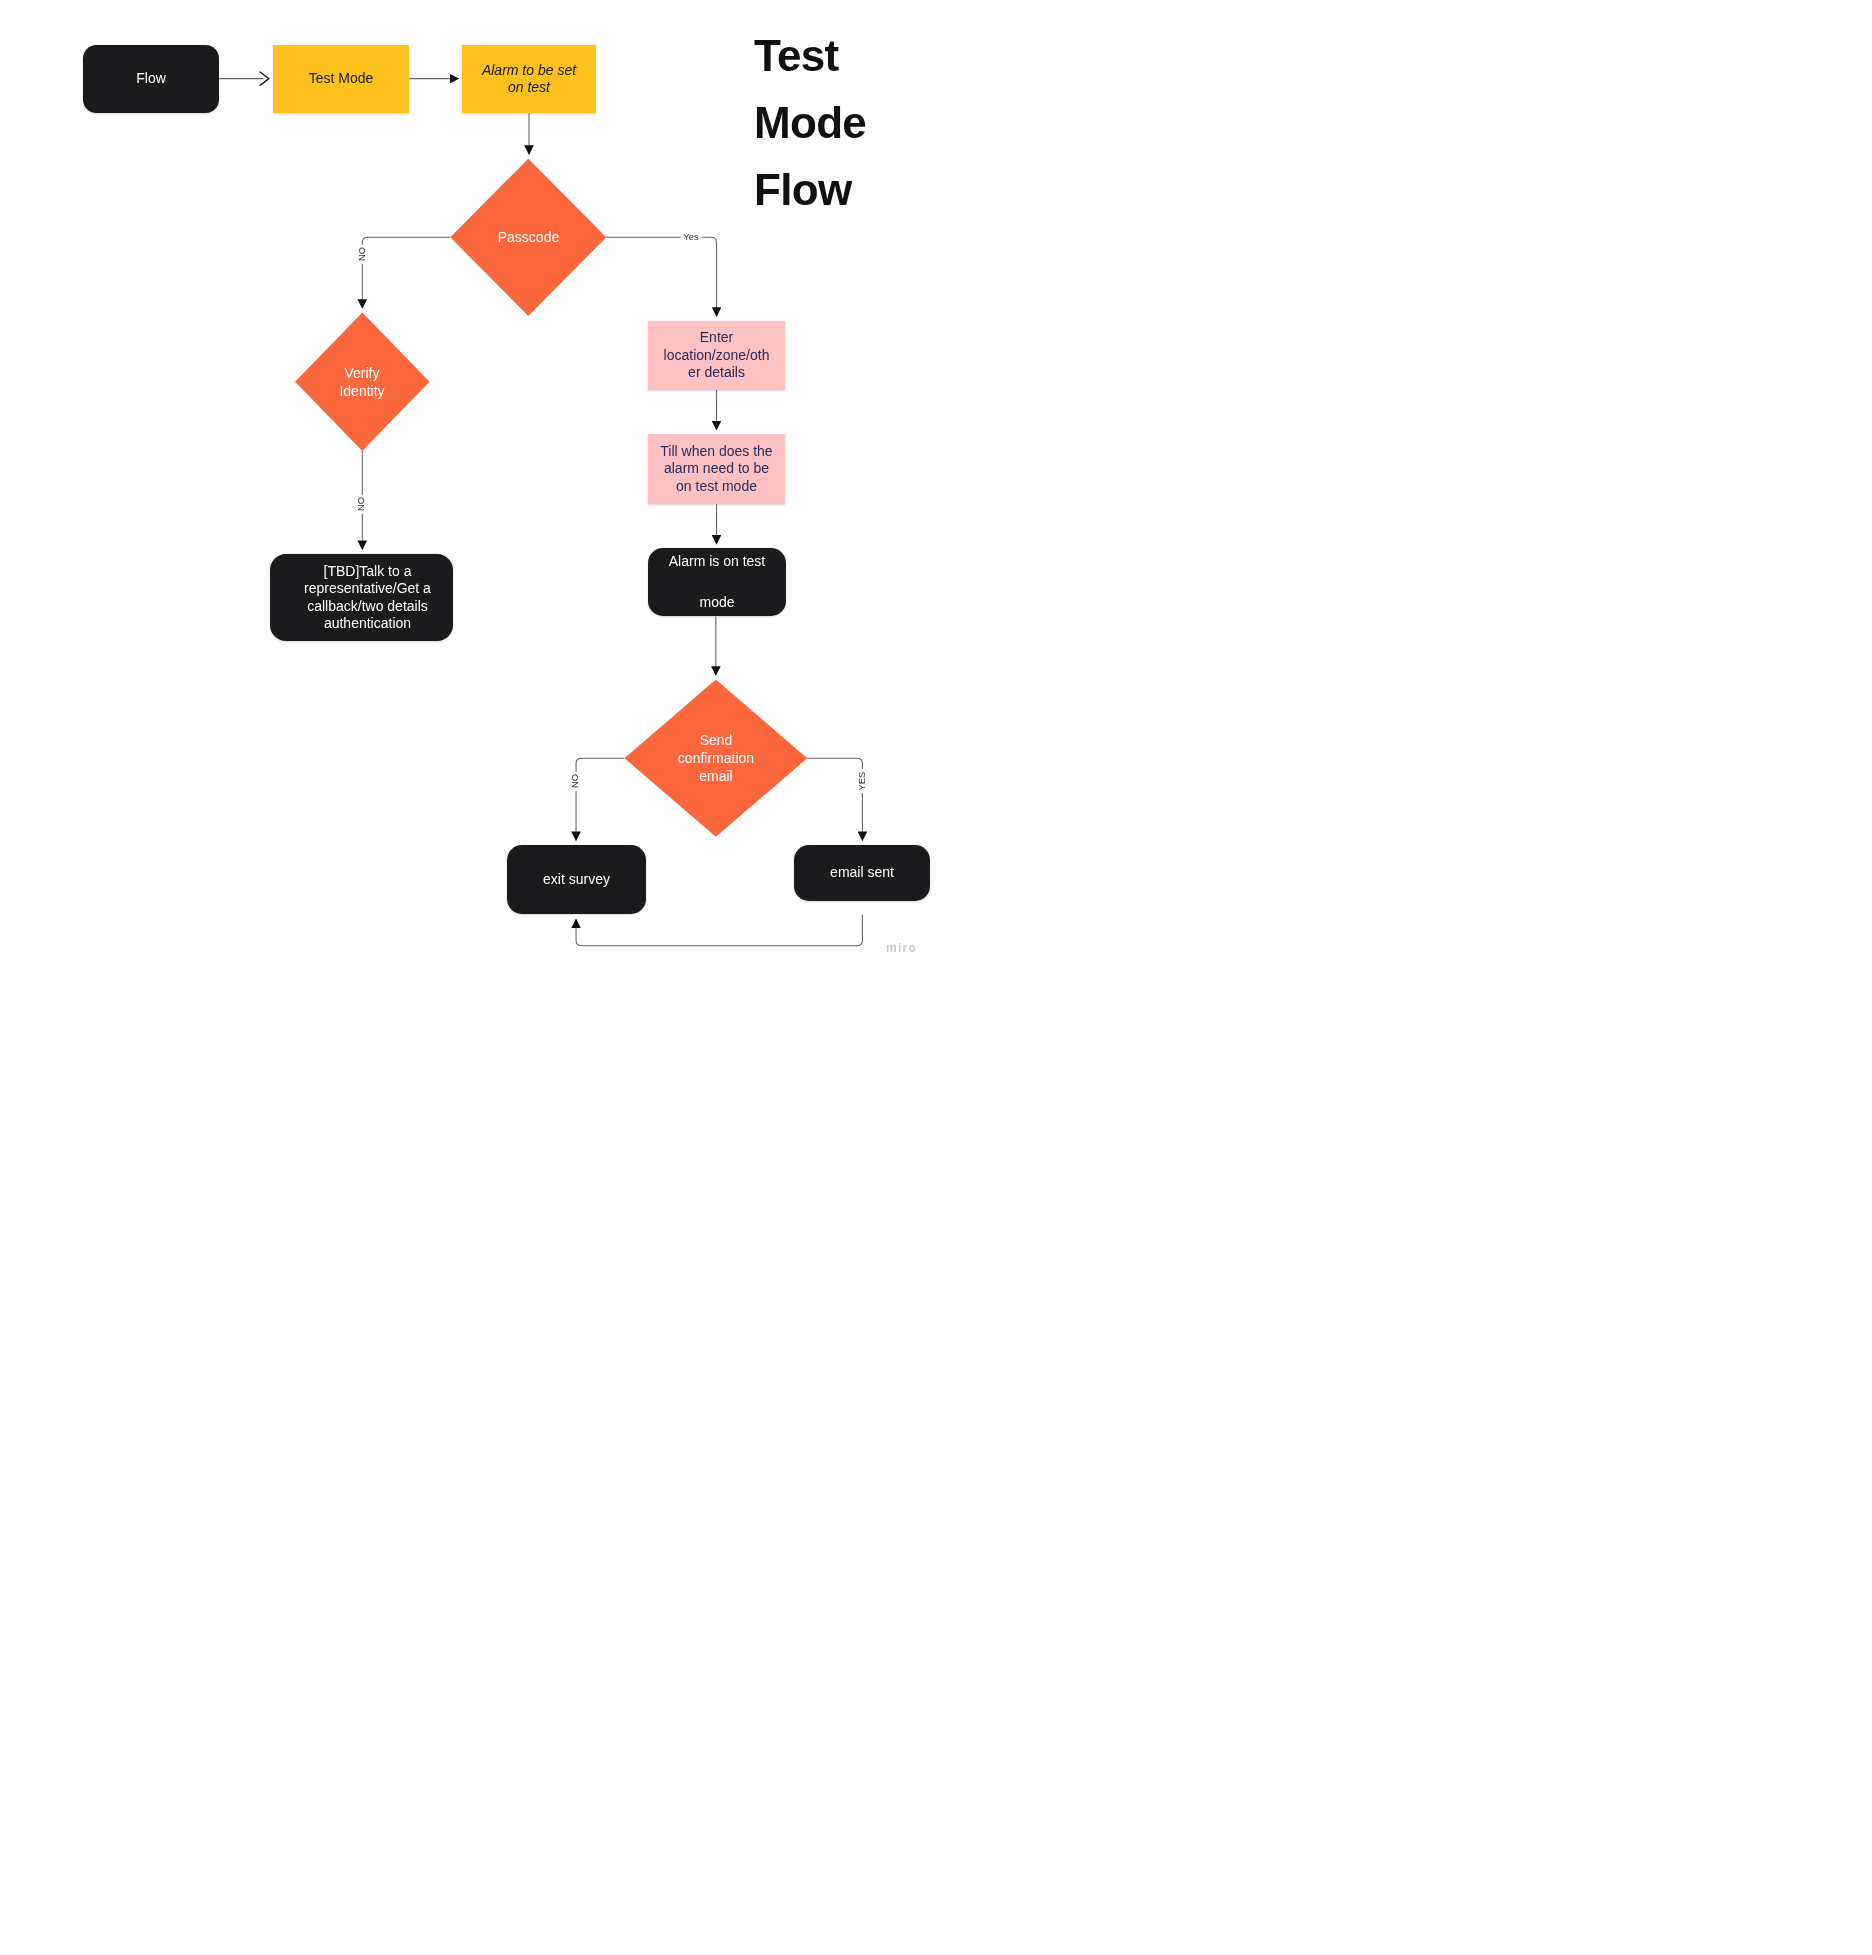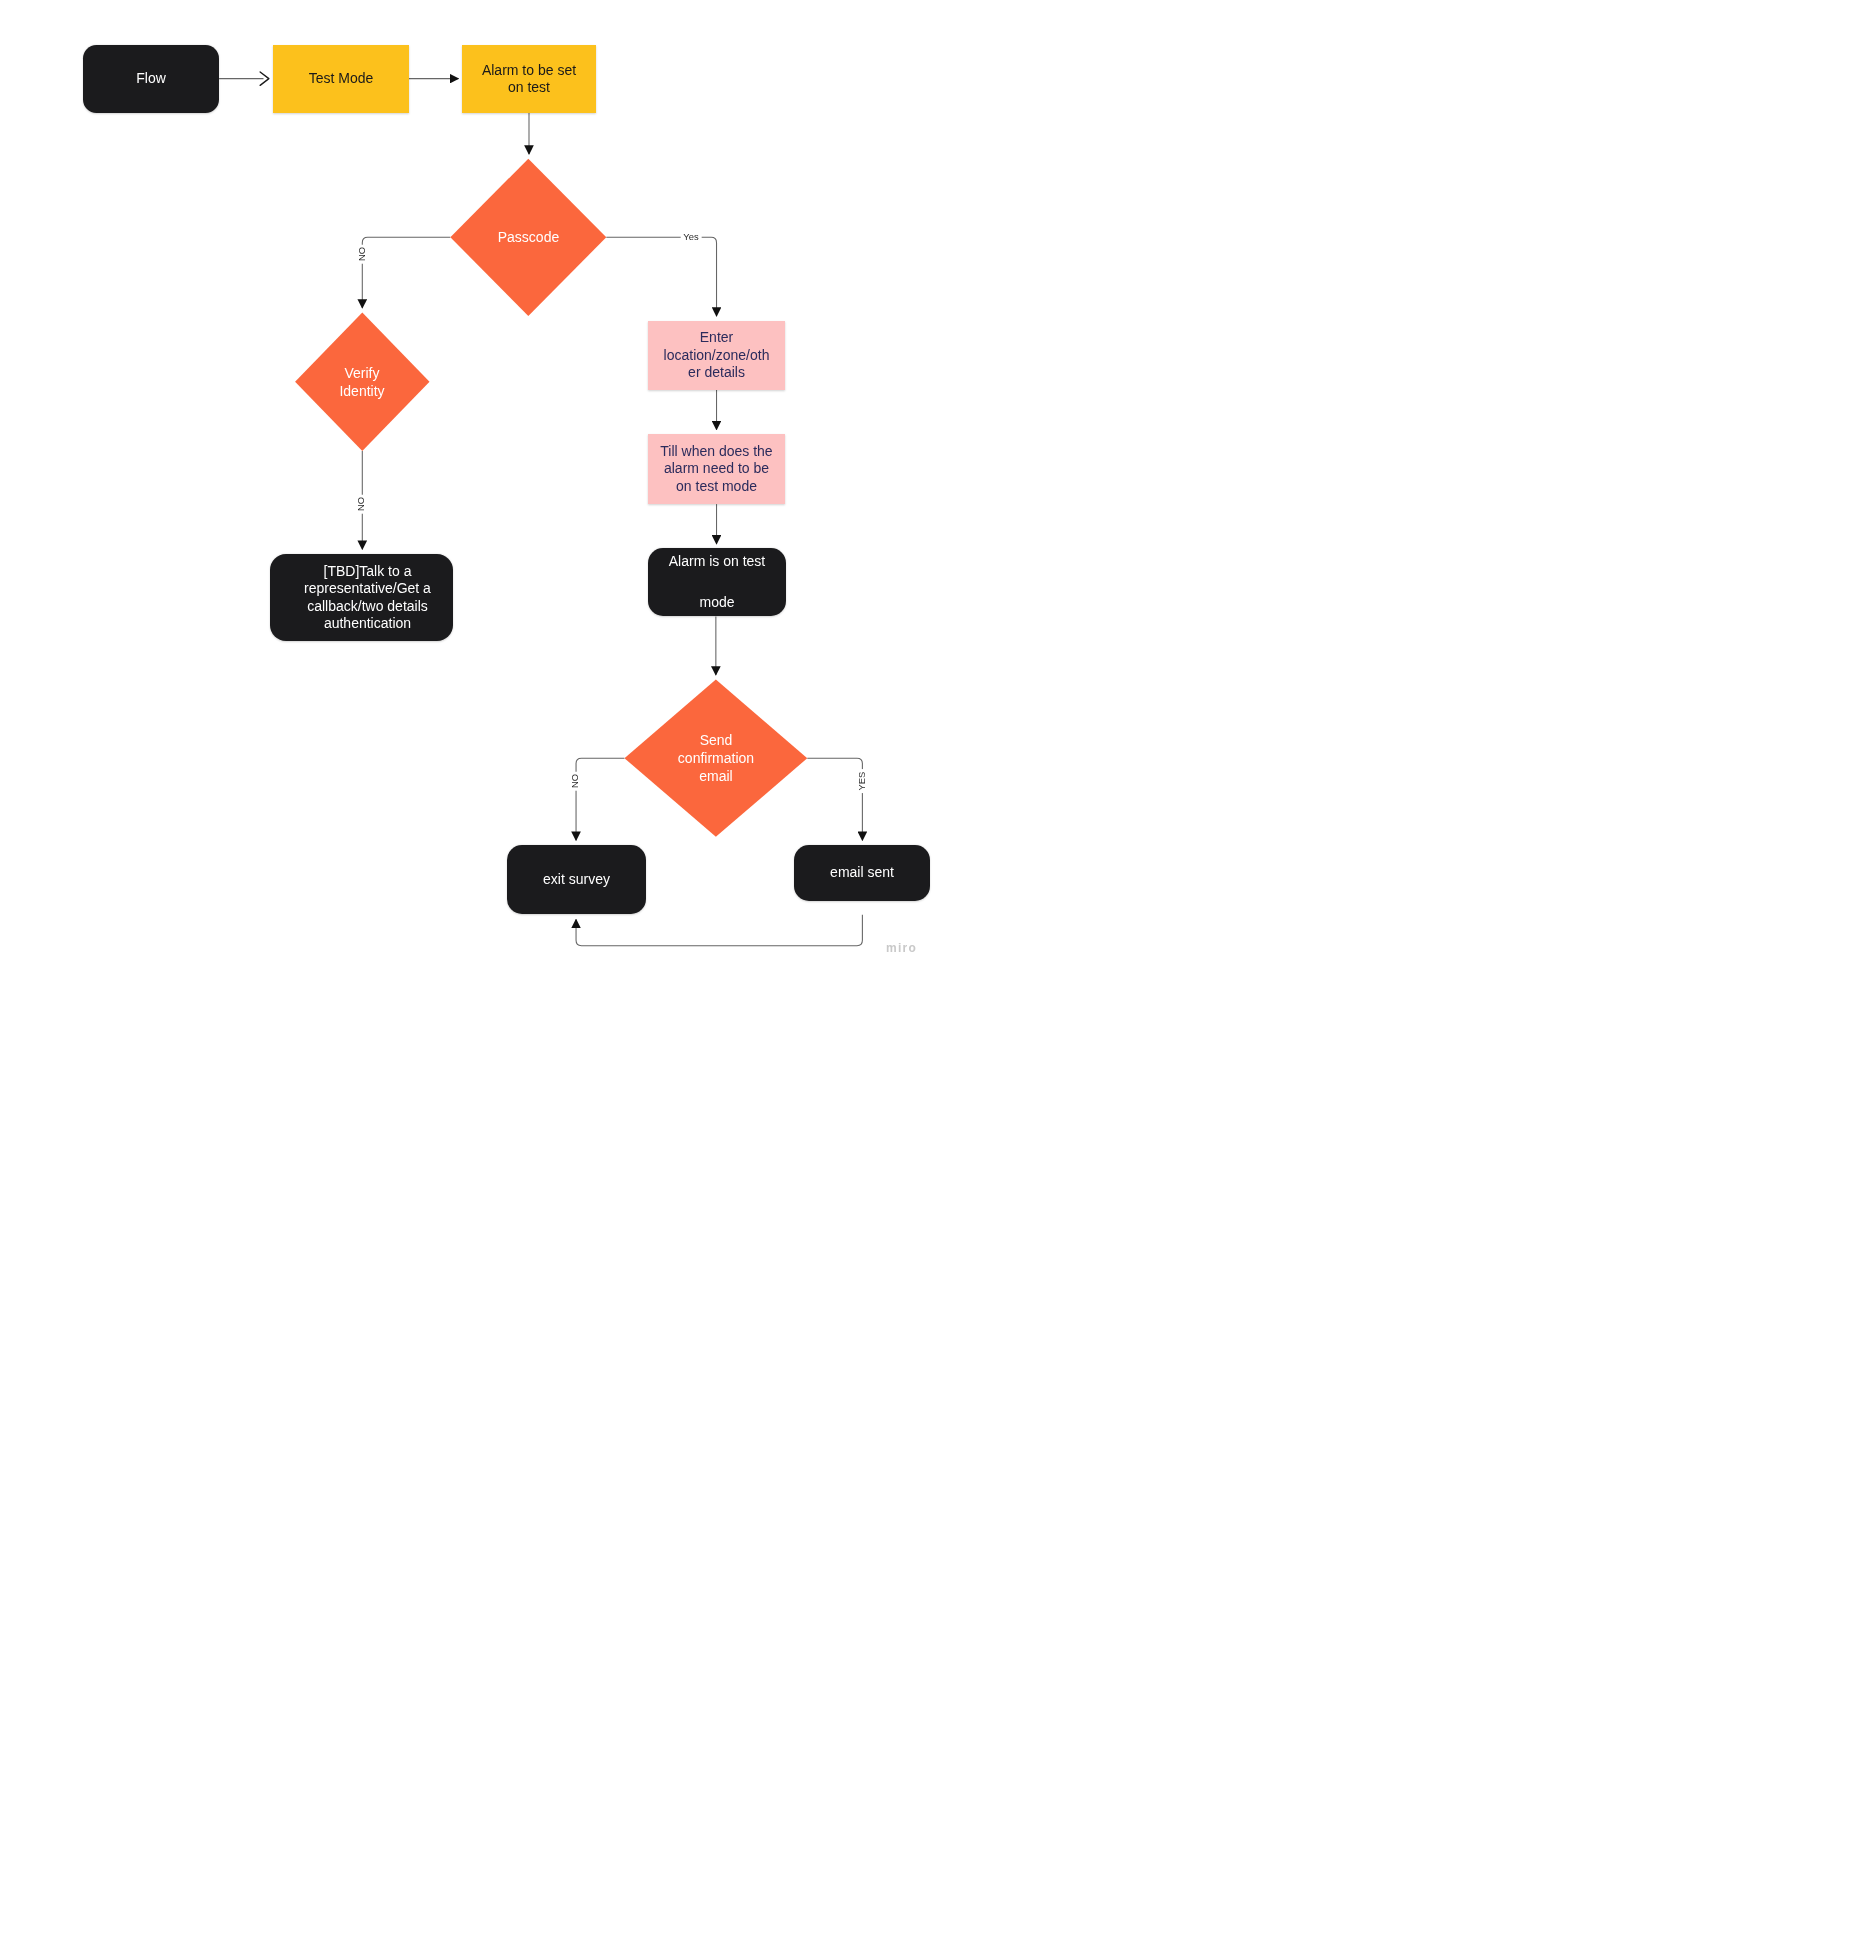--- a/index.html
+++ b/index.html
@@ -74,21 +74,21 @@
   </svg>
 
   <div class="node black" style="left:83px;top:45px;width:136px;height:68px;border-radius:13.4px;">
     <span>Flow</span>
   </div>
 
   <div class="node yellow" style="left:273px;top:45px;width:136px;height:68px;">
     <span>Test Mode</span>
   </div>
 
-  <div class="node yellow" style="left:462px;top:45px;width:134px;height:68px;">
+  <div class="node yellow" style="left:462px;top:45px;width:134px;height:68px;font-style:italic;">
     <div>Alarm to be set</div>
     <div>on test</div>
   </div>
 
   <div class="node black" style="left:270px;top:554px;width:183px;height:87px;border-radius:16px;padding-left:12px;">
     <div>[TBD]Talk to a</div>
     <div>representative/Get a</div>
     <div>callback/two details</div>
     <div>authentication</div>
   </div>
@@ -130,17 +130,22 @@
     <div>confirmation</div>
     <div>email</div>
   </div>
 
   <div class="elabel vertical" style="left:362px;top:254px;">NO</div>
   <div class="elabel" style="left:691px;top:237px;">Yes</div>
   <div class="elabel vertical" style="left:361px;top:504px;">NO</div>
   <div class="elabel vertical" style="left:575px;top:781px;">NO</div>
   <div class="elabel vertical" style="left:862px;top:781px;">YES</div>
 
+  <div class="title">
+    <div>Test</div>
+    <div>Mode</div>
+    <div>Flow</div>
+  </div>
 
   <div class="watermark">miro</div>
 
 </div>
 
 
 </body></html>

